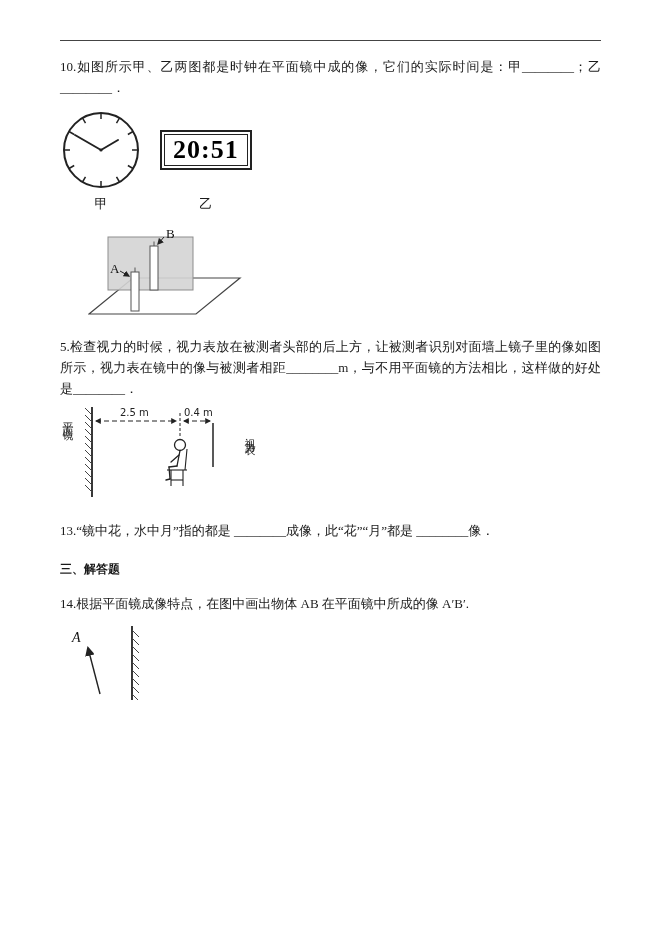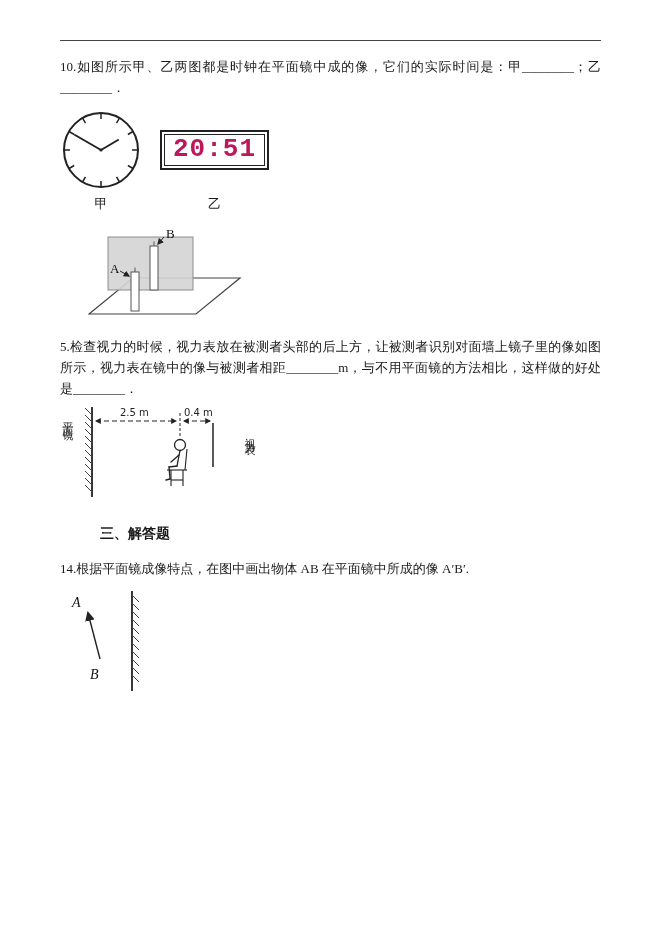--- a/index.html
+++ b/index.html
@@ -10,32 +10,32 @@
     margin:0 auto;
     background:#ffffff;
     color:#1a1a1a;
     font-family:"Liberation Serif","DejaVu Serif",serif;
     font-size:13px;
     padding:0 60px;
     overflow:hidden;
   }
   .top-rule { border:none; border-top:1.3px solid #444; margin-top:40px; }
   .qtext { line-height:21px; margin-top:15px; text-align:justify; }
-  .section-h { font-size:14px; font-weight:bold; margin-top:20px; font-family:Liberation Mono, monospace;margin-left:40px; }
+  .section-h { font-size:12px; font-weight:bold; margin-top:20px; font-family:Liberation Mono, monospace; }
 
   
   .fig10 { display:flex; gap:18px; margin-top:10px; align-items:flex-start; }
   .fig10-col { display:flex; flex-direction:column; align-items:center; }
   .clock-wrap { height:84px; display:flex; align-items:center; }
   .fig-label { font-size:13px; margin-top:3px; }
   .digital { border:2px solid #222; padding:2px; background:#fff; }
   .digital-inner { border:1.5px solid #222; padding:1px 8px; }
   .digital-time {
-    font-family:Liberation Mono, monospace;
-    font-weight:700; font-size:26px; line-height:1.05; letter-spacing:1px; color:#be185d;text-align:center;
+    font-family:Liberation Serif, serif;
+    font-weight:700; font-size:26px; line-height:1.05; letter-spacing:1px; color:#000000;text-align:center;
   }
 
   
   .fig svg { display:block; }
   .fig11 { margin-top:12px; margin-left:28px; }
   .fig12 { position:relative; margin-top:6px; height:100px; width:250px; }
   .fig12 svg { position:absolute; left:24px; top:0; }
   .vlabel {
     writing-mode:vertical-rl; text-orientation:upright;
     font-size:11px; letter-spacing:3px; color:#222; line-height:1;
@@ -163,20 +163,21 @@
         <line x1="103" y1="44" x2="101" y2="65"></line>
         <line x1="83" y1="65" x2="103" y2="65"></line>
         <line x1="87" y1="65" x2="87" y2="81"></line>
         <line x1="99" y1="65" x2="99" y2="81"></line>
         <line x1="87" y1="75" x2="99" y2="75"></line>
       </g>
     </svg>
     <div class="vlabel chart-vlabel">视力表</div>
   </div>
 
+  <p class="qtext">13.“镜中花，水中月”指的都是 ________成像，此“花”“月”都是 ________像．</p>
 
   <h3 class="section-h">三、解答题</h3>
 
   <p class="qtext">14.根据平面镜成像特点，在图中画出物体 AB 在平面镜中所成的像 A′B′.</p>
 
   <div class="fig fig14">
     <svg width="112" height="106" viewBox="0 0 112 106">
       <defs>
         <marker id="ahq14" viewBox="0 0 10 10" refX="8" refY="5" markerWidth="7" markerHeight="7" orient="auto">
           <path d="M0 0 L10 5 L0 10 z" fill="#222"></path>

